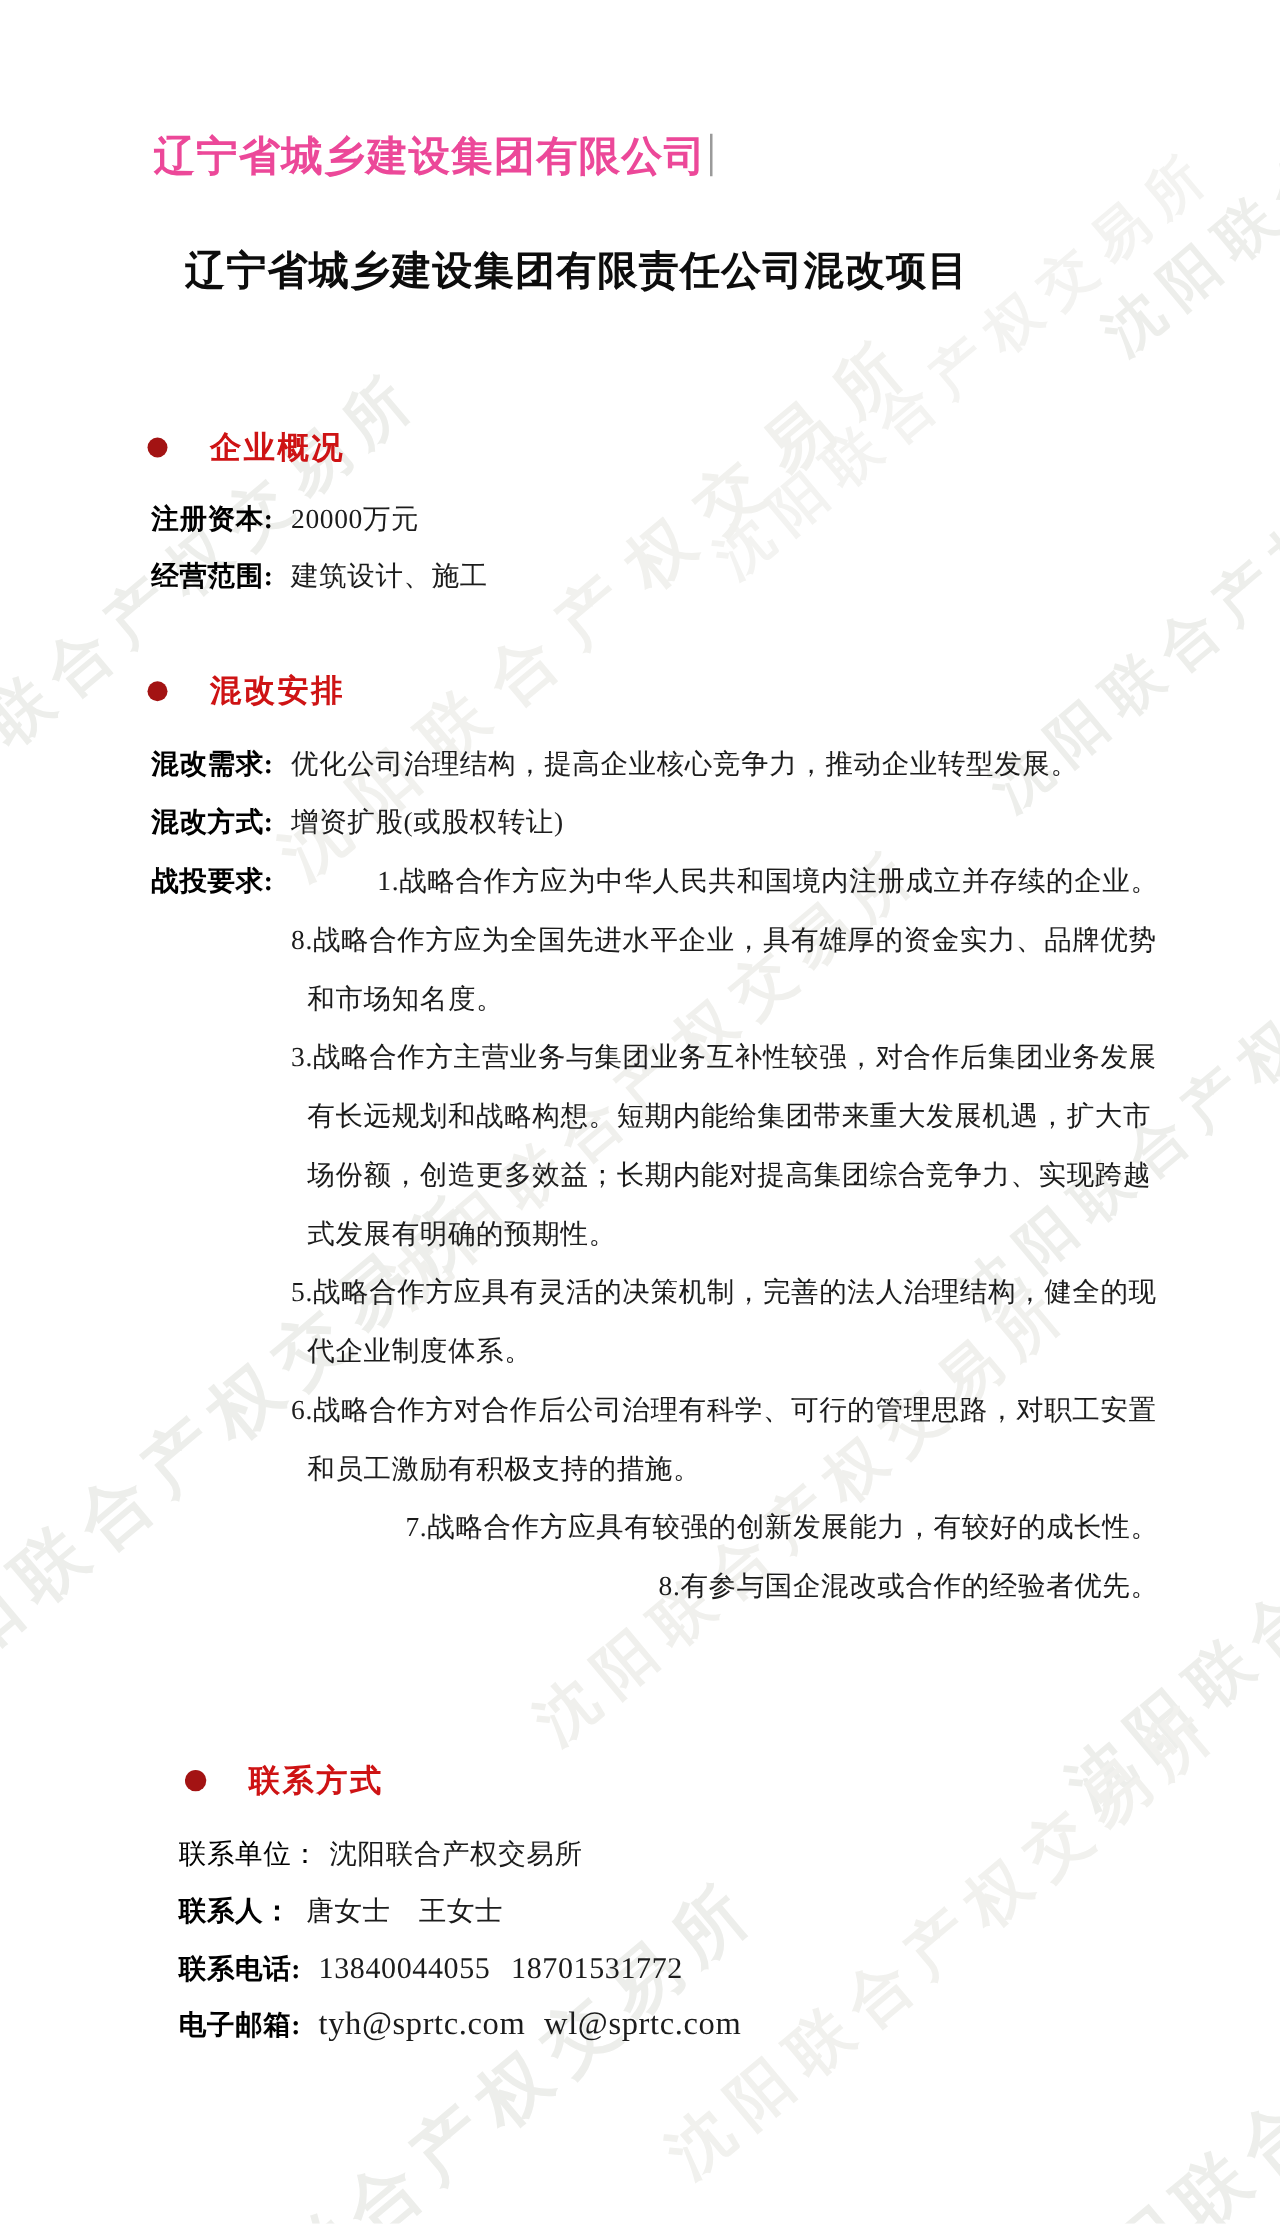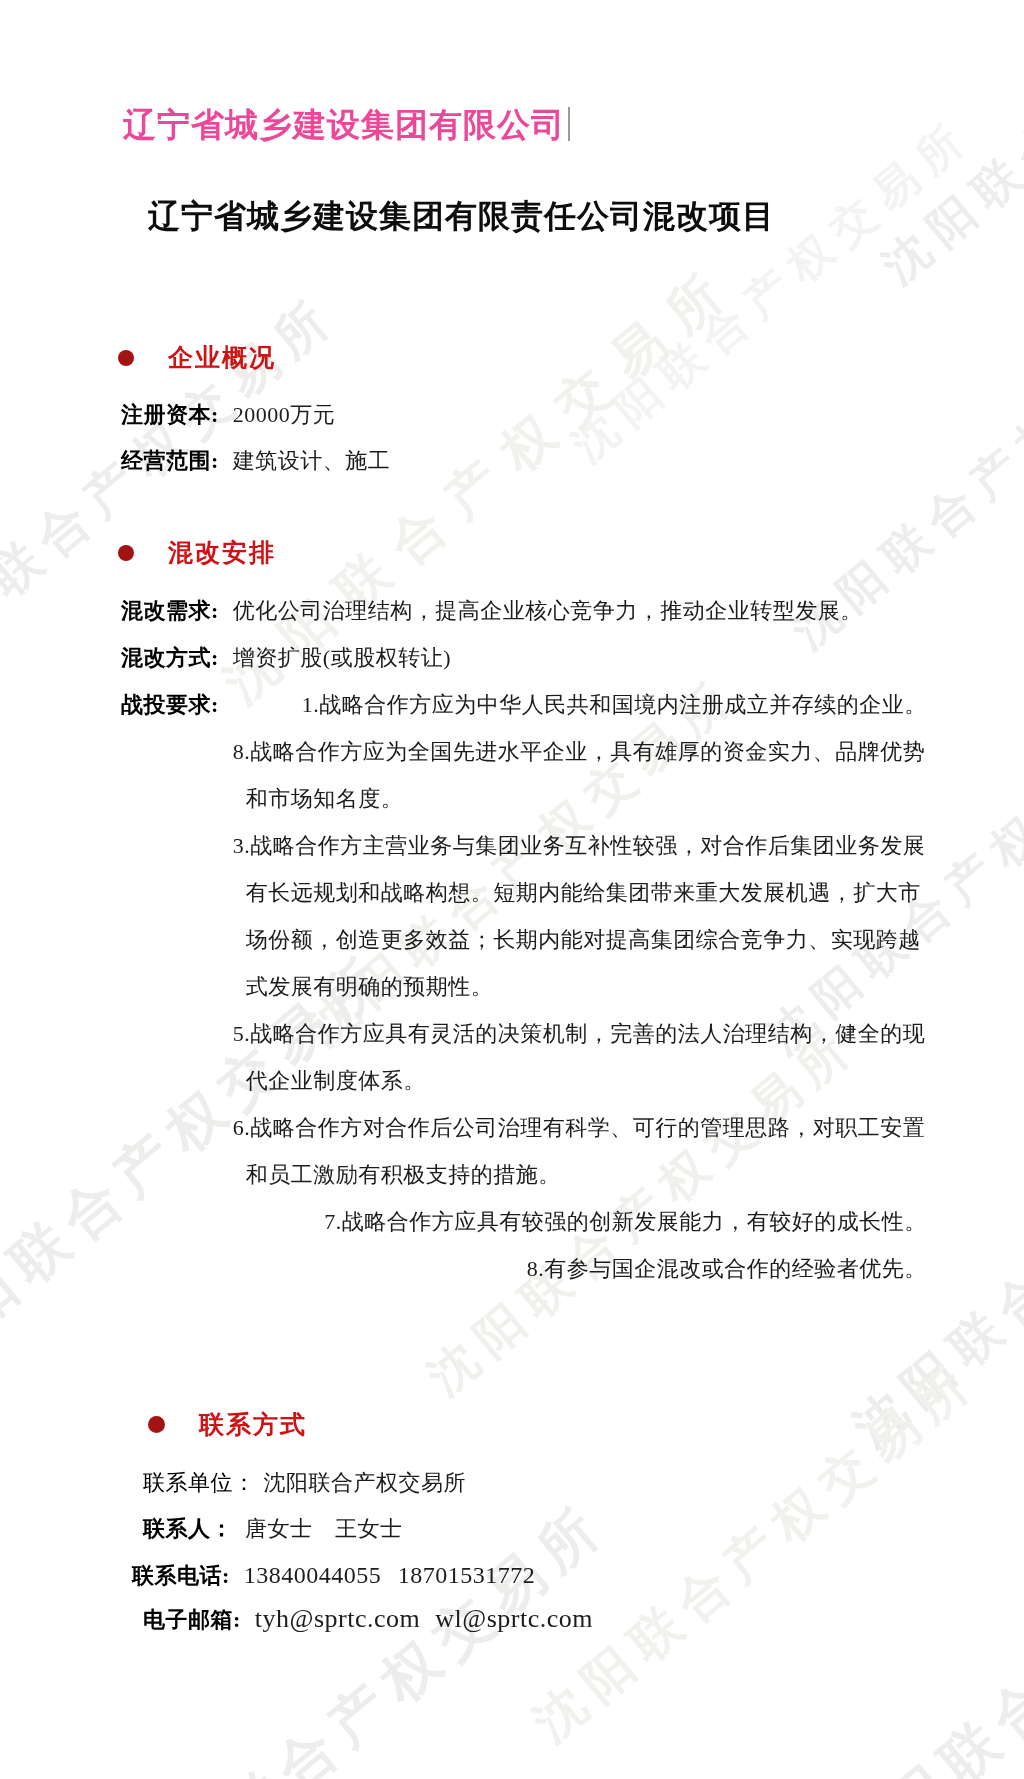--- a/index.html
+++ b/index.html
@@ -76,21 +76,21 @@
 
   .req-list { width:694px; display:flex; flex-direction:column;align-items:flex-end; }
   .req-item {
     padding-left:13px; text-indent:-13px; line-height:47px;
     letter-spacing:0.5px; color:#1c1c1c; overflow-wrap:break-word;
   }
 
   .c-unit   { left:143px; top:1460px; gap:8px; }
   .c-unit .label { font-weight:400; }
   .c-person { left:143px; top:1506px; gap:12px; }
-  .c-phone  { left:132px; top:1552px;text-align:center; }
+  .c-phone  { left:143px; top:1552px;text-align:center; }
   .c-phone .value { font-size:24px; word-spacing:10px; }
   .c-email  { left:143px; top:1596px; }
   .c-email .value { font-size:26px; word-spacing:8px; }
 </style>
 </head>
 <body>
 
 <div class="page">
 
   <div class="watermarks">

